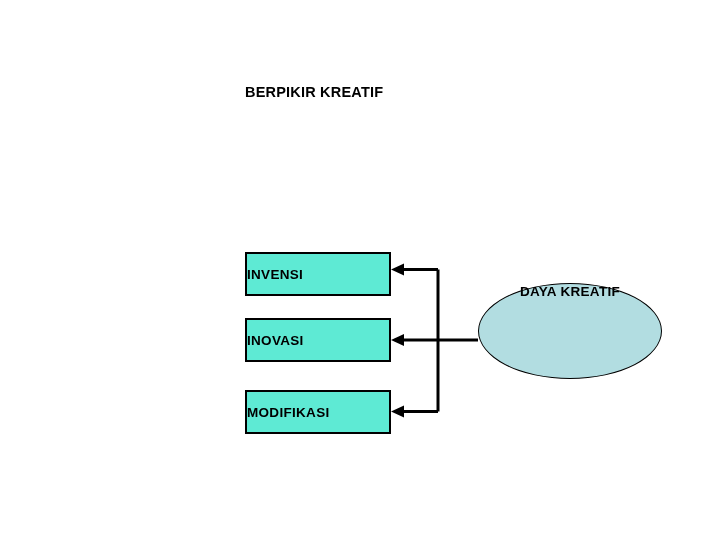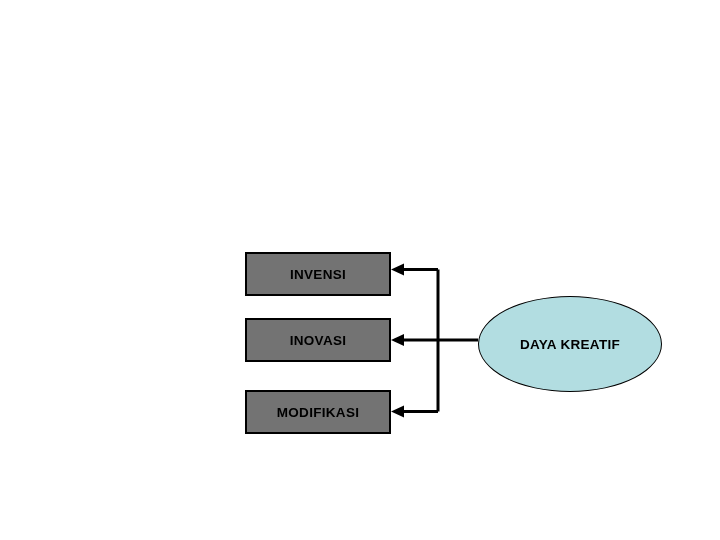--- a/index.html
+++ b/index.html
@@ -38,50 +38,50 @@
     left: 261px;
     top: 118px;
     width: 425px;
     font-size: 14.5px;
     font-weight: normal;
     color: #000000;
     line-height: 21px;
   }
   .node-box {
     position: absolute;
-    background: #737373;
+    background: #5eead4;
     border: 2px solid #000000;
     box-sizing: border-box;
     display: flex;
     align-items: center;
-    justify-content: center;
+    justify-content: flex-start;
   }
   .node-box .node-label {
     font-size: 13.5px;
     font-weight: bold;
     color: #000000;
     letter-spacing: 0.3px;
     white-space: nowrap;
   }
   #box-invensi   { left: 245px; top: 252px; width: 146px; height: 44px; }
   #box-inovasi   { left: 245px; top: 318px; width: 146px; height: 44px; }
   #box-modifikasi{ left: 245px; top: 390px; width: 146px; height: 44px; }
 
   #ellipse-daya-kreatif {
     position: absolute;
     left: 478px;
-    top: 296px;
+    top: 283px;
     width: 184px;
     height: 96px;
     background: #b2dde1;
     border: 1px solid #000000;
     border-radius: 50%;
     box-sizing: border-box;
     display: flex;
-    align-items: center;
+    align-items: flex-start;
     justify-content: center;
   }
   #ellipse-daya-kreatif .node-label {
     font-size: 13.5px;
     font-weight: bold;
     color: #000000;
     letter-spacing: 0.3px;
     white-space: nowrap;
   }
 
@@ -99,20 +99,21 @@
   }
   #connector-svg .arrow-head {
     fill: #000000;
   }
 </style>
 </head>
 <body>
 
 <div id="slide">
 
+  <div class="heading">BERPIKIR KREATIF</div>
 
 
   <svg id="connector-svg" viewBox="0 0 720 540" xmlns="http://www.w3.org/2000/svg">
 
     <path class="conn-line" d="M 478 340 L 438 340"></path>
 
     <path class="conn-line" d="M 438 269.5 L 438 411.5"></path>
 
     <path class="conn-line" d="M 438 269.5 L 400 269.5"></path>
     <polygon class="arrow-head" points="391,269.5 404,263.5 404,275.5"></polygon>

